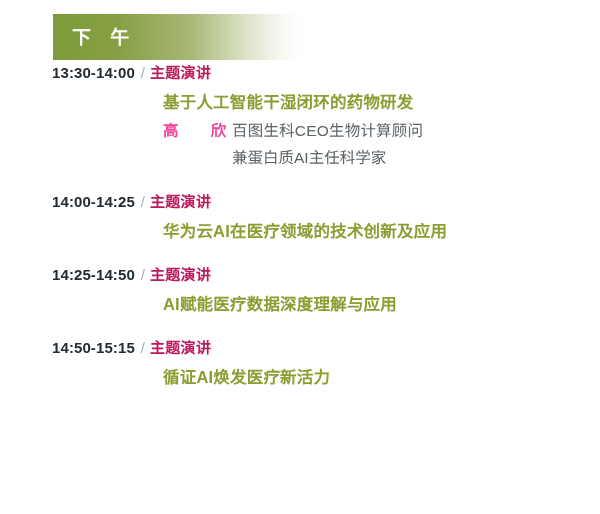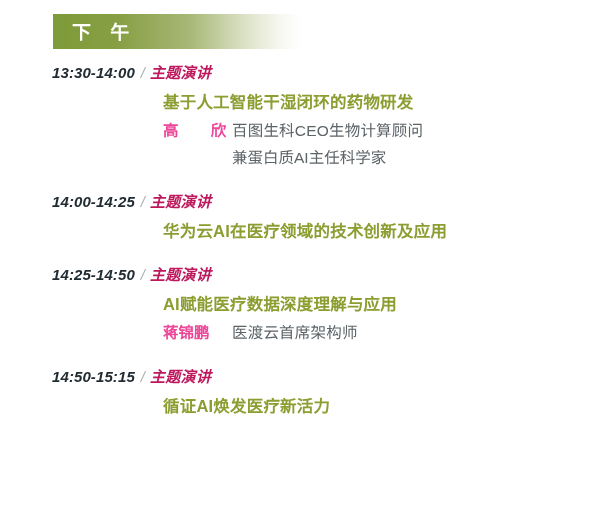--- a/index.html
+++ b/index.html
@@ -16,21 +16,21 @@
     font-family: "Liberation Sans", "DejaVu Sans", sans-serif;
     -webkit-font-smoothing: antialiased;
   }
 
   
   .banner {
     position: absolute;
     left: 53px;
     top: 14px;
     width: 248px;
-    height: 35px;
+    height: 46px;
     background: linear-gradient(to right, #7d9b39 0%, #879f43 26%, #a7b776 55%, #dde3c8 78%, #f7f8f2 92%, #ffffff 100%);
   }
   .banner-label {
     position: absolute;
     left: 19px;
     top: 50%;
     transform: translateY(-50%);
     color: #ffffff;
     font-size: 19px;
     font-weight: bold;
@@ -52,21 +52,20 @@
     margin-bottom: 22px;
   }
   .session:last-child { margin-bottom: 0; }
 
   .session-head {
     display: flex;
     align-items: flex-end;
     white-space: nowrap;
     line-height: 22px;
     height: 22px;
-    font-style: italic;
   }
   .time {
     color: #222c33;
     font-size: 15px;
     font-weight: bold;
     letter-spacing: 0.1px;
   }
   .sep {
     color: #a9b0b5;
     font-size: 15px;
@@ -154,24 +153,20 @@
     <div class="session-title">华为云AI在医疗领域的技术创新及应用</div>
 
   </div>
     <div class="session">
     <div class="session-head">
       <span class="time">14:25-14:50</span>
       <span class="sep">/</span>
       <span class="kind">主题演讲</span>
     </div>
     <div class="session-title">AI赋能医疗数据深度理解与应用</div>
-    <div class="speaker-row">
-      <span class="speaker-name">蒋锦鹏</span>
-      <span class="affiliation">医渡云首席架构师</span>
-    </div>
 
   </div>
     <div class="session">
     <div class="session-head">
       <span class="time">14:50-15:15</span>
       <span class="sep">/</span>
       <span class="kind">主题演讲</span>
     </div>
     <div class="session-title">循证AI焕发医疗新活力</div>
 

